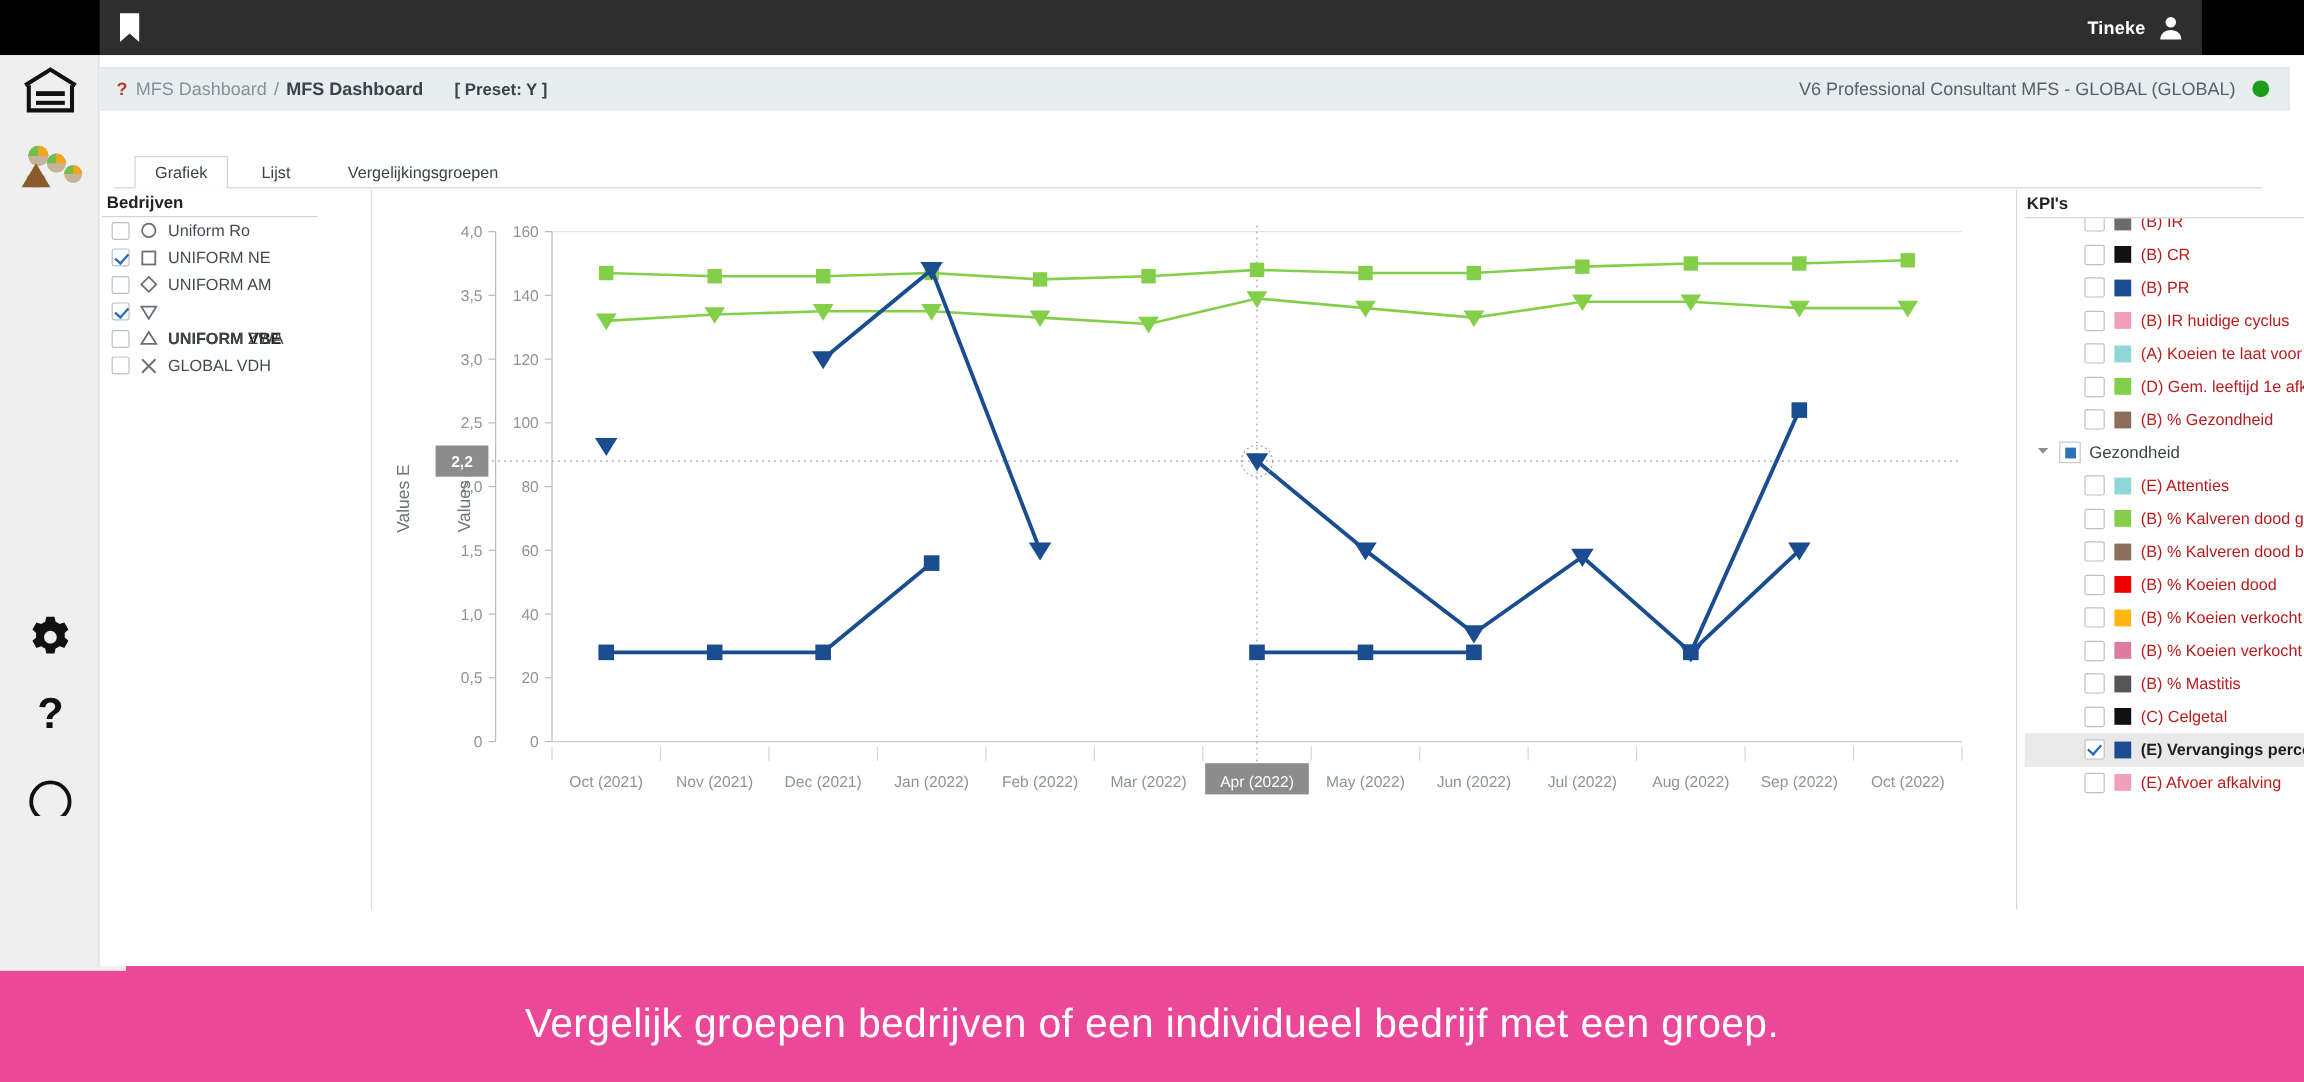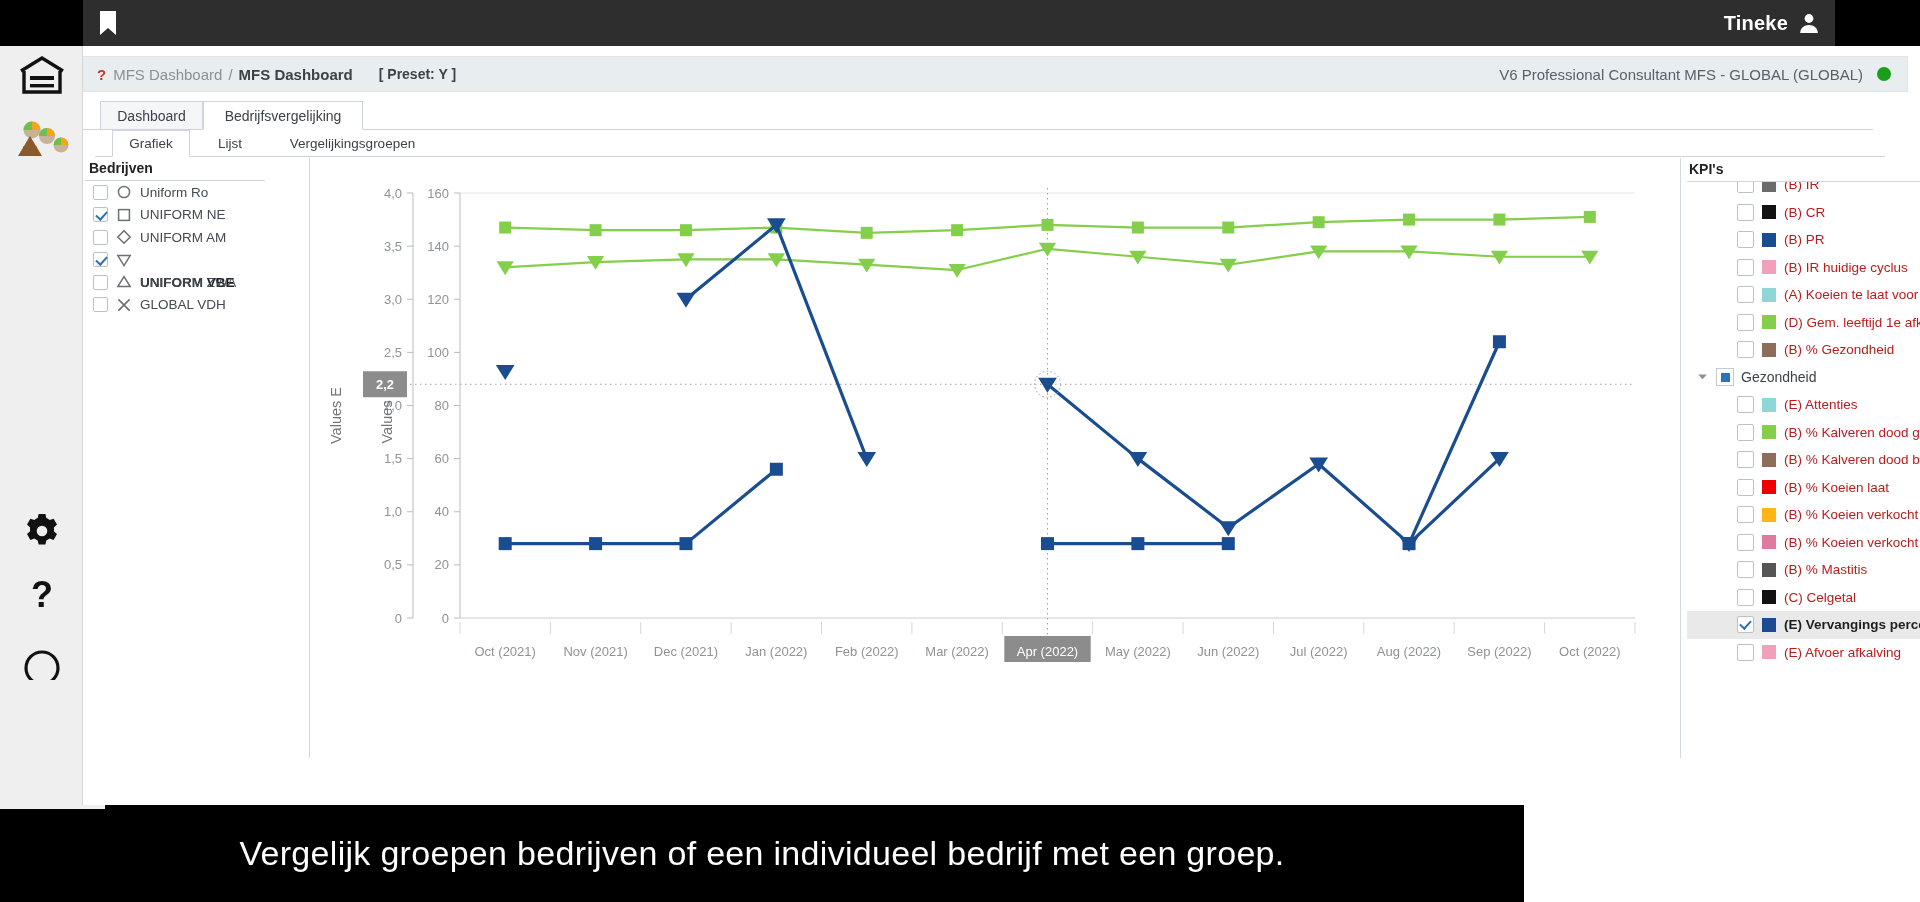--- a/index.html
+++ b/index.html
@@ -9,21 +9,21 @@
     background: #ffffff;
     overflow: hidden;
   }
   #app { position: relative; width: 1920px; height: 902px; }
 
   
   .topbar { position:absolute; left:0; top:0; width:1920px; height:46px; background:#000; }
   .topbar-mid { position:absolute; left:83px; top:0; width:1752px; height:46px; background:#2e2e2e; }
   .bookmark-icon { position:absolute; left:96px; top:10px; width:24px; height:26px; }
   .user-area { position:absolute; right:100px; top:0; height:46px; display:flex; align-items:center; gap:10px; }
-  .user-name { color:#fff; font-size:20px; font-weight:bold; letter-spacing:.2px; }
+  .user-name { color:#fff; font-size:15px; font-weight:bold; letter-spacing:.2px; }
   .user-avatar { width:22px; height:22px; }
 
   
   .railbg { position:absolute; left:0; top:46px; width:83px; height:759px; background:#efefef; }
   .rail-sep { position:absolute; left:82px; top:46px; width:1px; height:759px; background:#d6d6d6; }
   .rail-icon { position:absolute; left:0; width:83px; display:flex; align-items:center; justify-content:center; cursor:pointer; }
 
   
   .content { position:absolute; left:83px; top:46px; width:1837px; height:759px; background:#fff; }
 
@@ -98,22 +98,22 @@
   .grp-caret { width:12px; flex:none; }
   .grp-box { width:18px; height:18px; border:1px solid #c3cad0; background:#fff; display:flex; align-items:center; justify-content:center; flex:none; }
   .grp-box i { display:block; width:9px; height:9px; background:#2c74b8; }
   .grp-label { font-size:14px; color:#3b4248; }
 
   
   .kpi-clip { position:relative; height:552px; overflow:hidden; }
 
   
   .banner {
-    position:absolute; left:0; top:805px; width:1524px; height:97px;
-    background:#000000; display:flex; align-items:center; justify-content:center;
+    position:absolute; left:0; top:805px; width:1920px; height:97px;
+    background:#ec4899; display:flex; align-items:center; justify-content:center;
   }
   .banner-text { color:#fff; font-size:34px; font-weight:300; letter-spacing:.3px; font-family:"Liberation Sans",sans-serif; }
   .banner-left-notch { position:absolute; left:0; top:805px; width:105px; height:4px; background:#efefef; }
 </style>
 </head>
 <body>
 
 <div id="app">
 
   <div class="topbar">
@@ -189,28 +189,20 @@
       <span class="bc-muted">MFS Dashboard</span>
       <span class="bc-sep">/</span>
       <span class="bc-strong">MFS Dashboard</span>
       <span class="bc-preset">[ Preset: Y ]</span>
       <span class="bc-right">
         <span class="bc-right-text">V6 Professional Consultant MFS - GLOBAL (GLOBAL)</span>
         <span class="status-dot"></span>
       </span>
     </div>
 
-    <div class="tabs1">
-      <div class="tab1" style="left:17px; width:103px;">
-        <span>Dashboard</span>
-      </div>
-      <div class="tab1 active" style="left:120px; width:160px;">
-        <span>Bedrijfsvergelijking</span>
-      </div>
-    </div>
 
     <div class="tabs2">
       <div class="tab2 active" style="left:17px; width:78px;">
         <span>Grafiek</span>
       </div>
       <div class="tab2" style="left:105px; width:60px;">
         <span>Lijst</span>
       </div>
       <div class="tab2" style="left:175px; width:165px;">
         <span>Vergelijkingsgroepen</span>
@@ -470,21 +462,21 @@
             <div class="kpi-row">
               <span class="indent"></span>
               <span class="cbox" style="width:17px;height:17px"></span>
               <span class="kpi-swatch" style="background:#8d6e5c"></span>
               <span class="kpi-label">(B) % Kalveren dood binnen 14 dg</span>
             </div>
             <div class="kpi-row">
               <span class="indent"></span>
               <span class="cbox" style="width:17px;height:17px"></span>
               <span class="kpi-swatch" style="background:#ee0000"></span>
-              <span class="kpi-label">(B) % Koeien laat</span>
+              <span class="kpi-label">(B) % Koeien dood</span>
             </div>
             <div class="kpi-row">
               <span class="indent"></span>
               <span class="cbox" style="width:17px;height:17px"></span>
               <span class="kpi-swatch" style="background:#ffb515"></span>
               <span class="kpi-label">(B) % Koeien verkocht</span>
             </div>
             <div class="kpi-row">
               <span class="indent"></span>
               <span class="cbox" style="width:17px;height:17px"></span>

